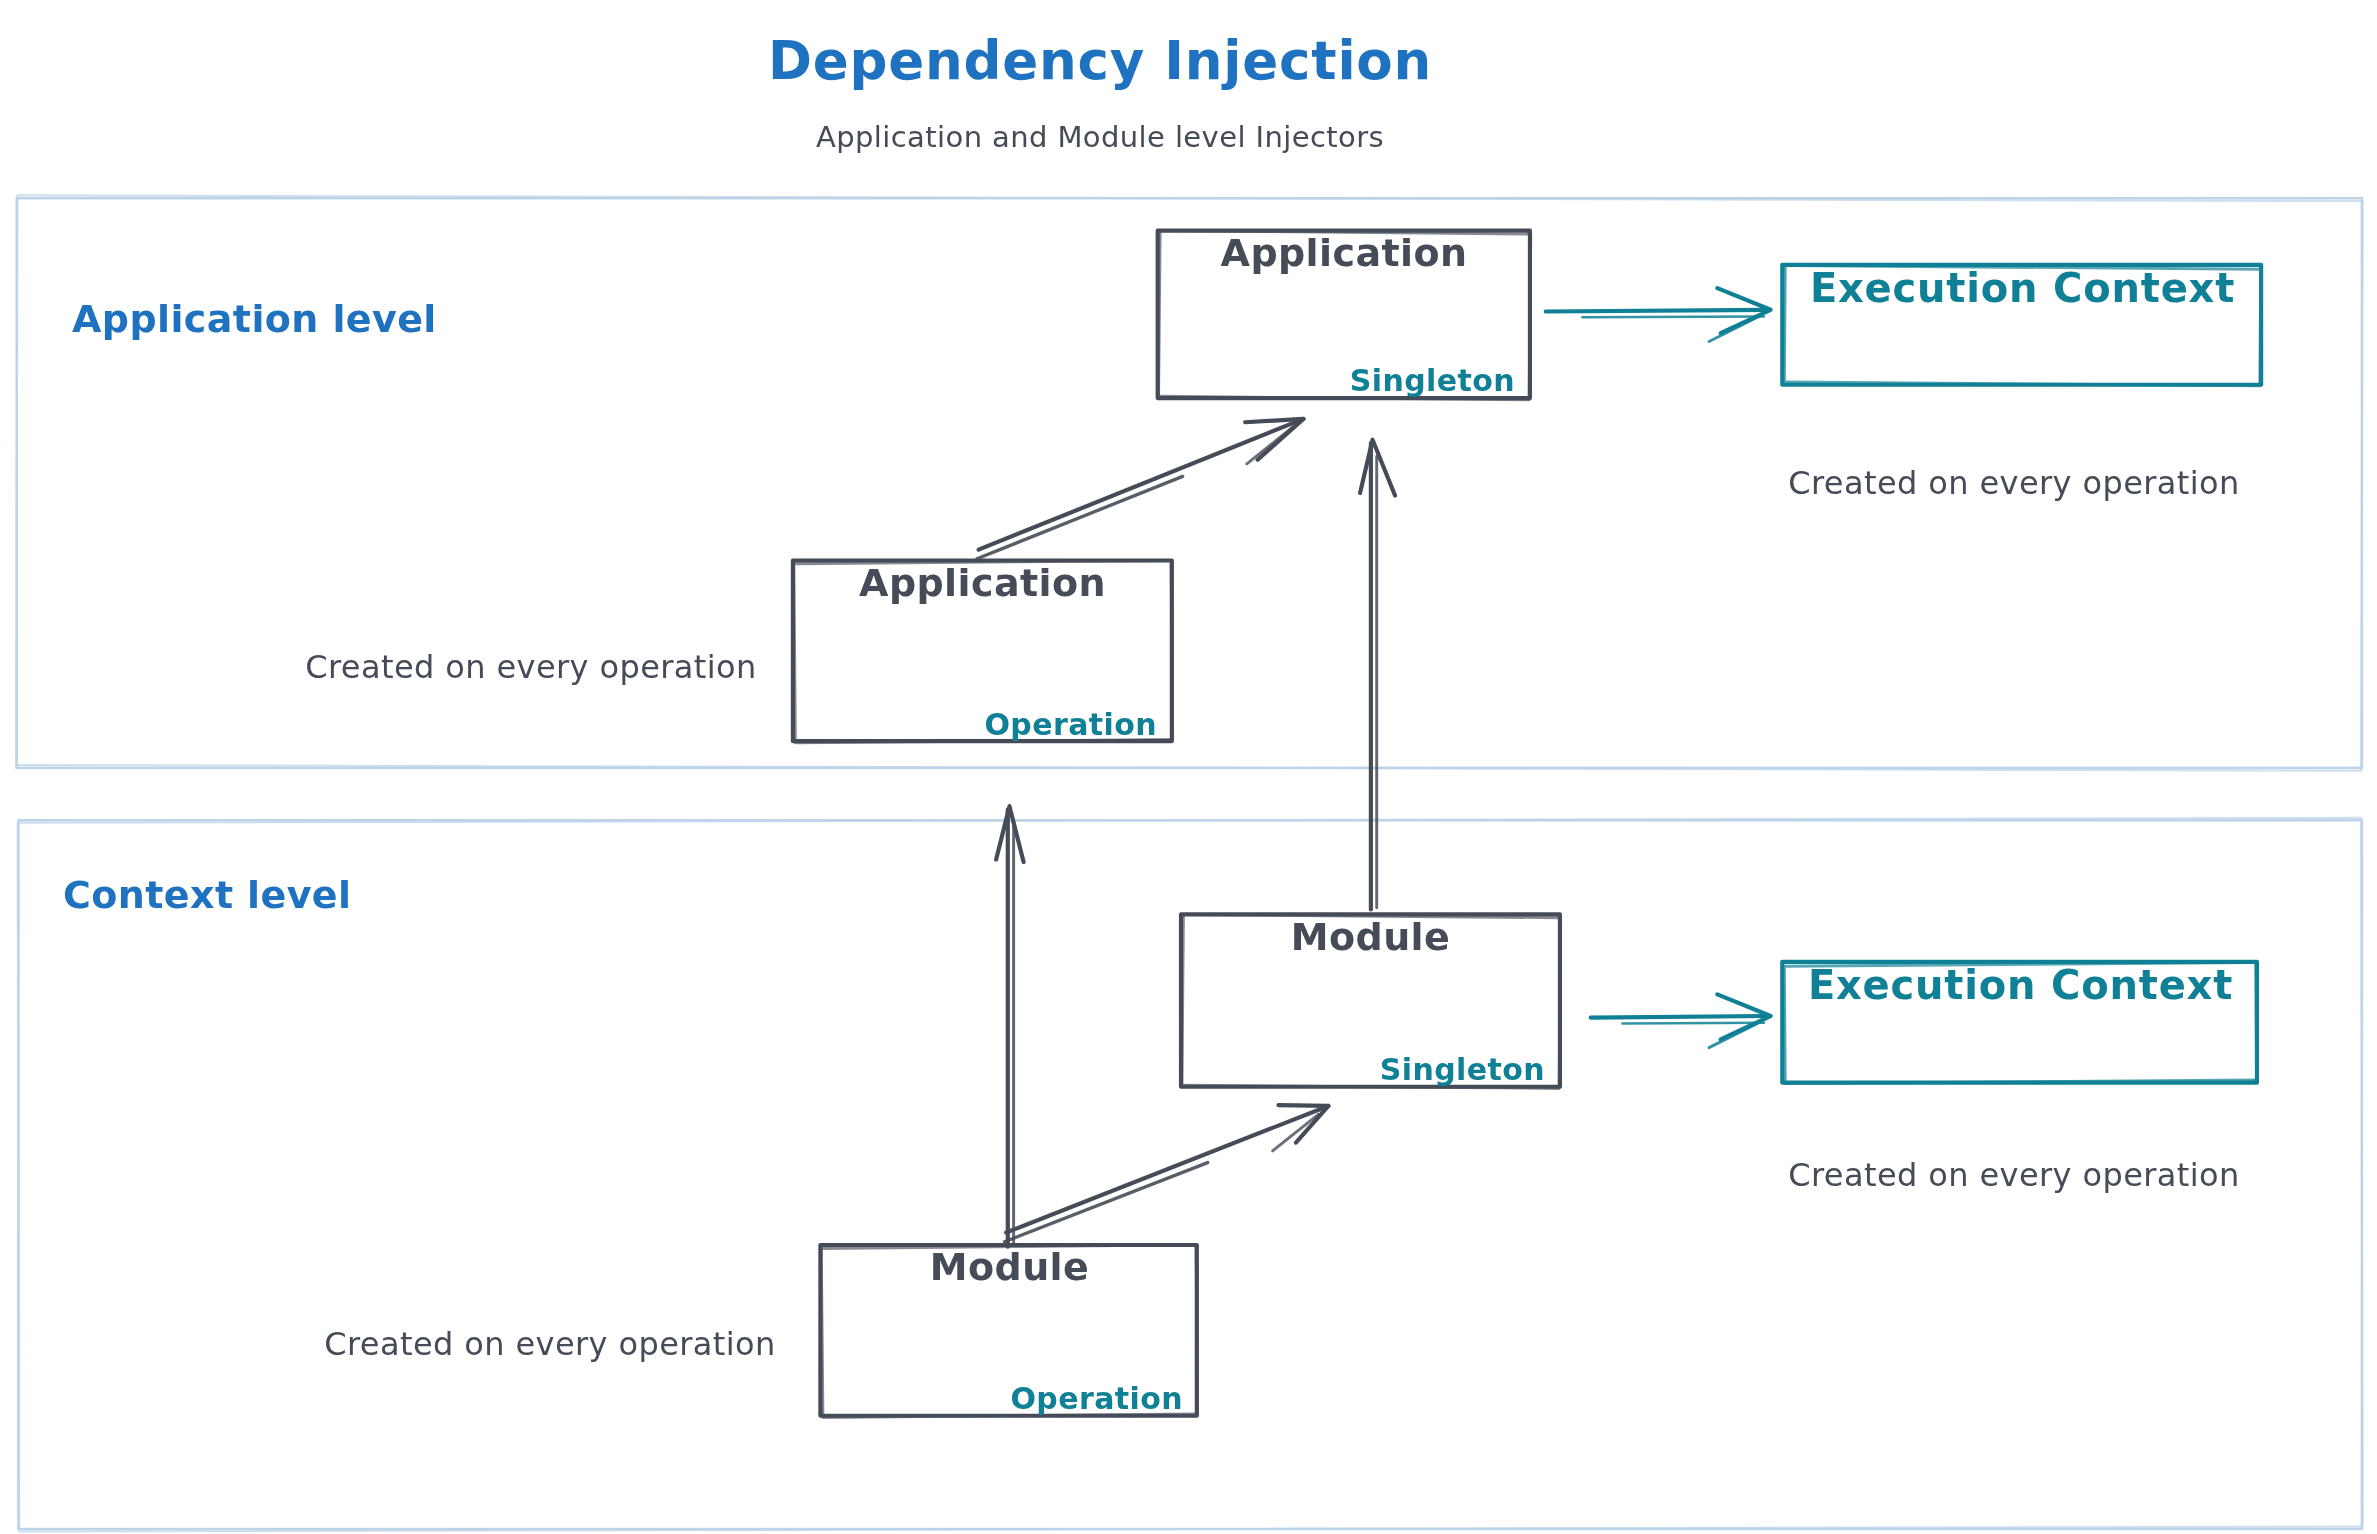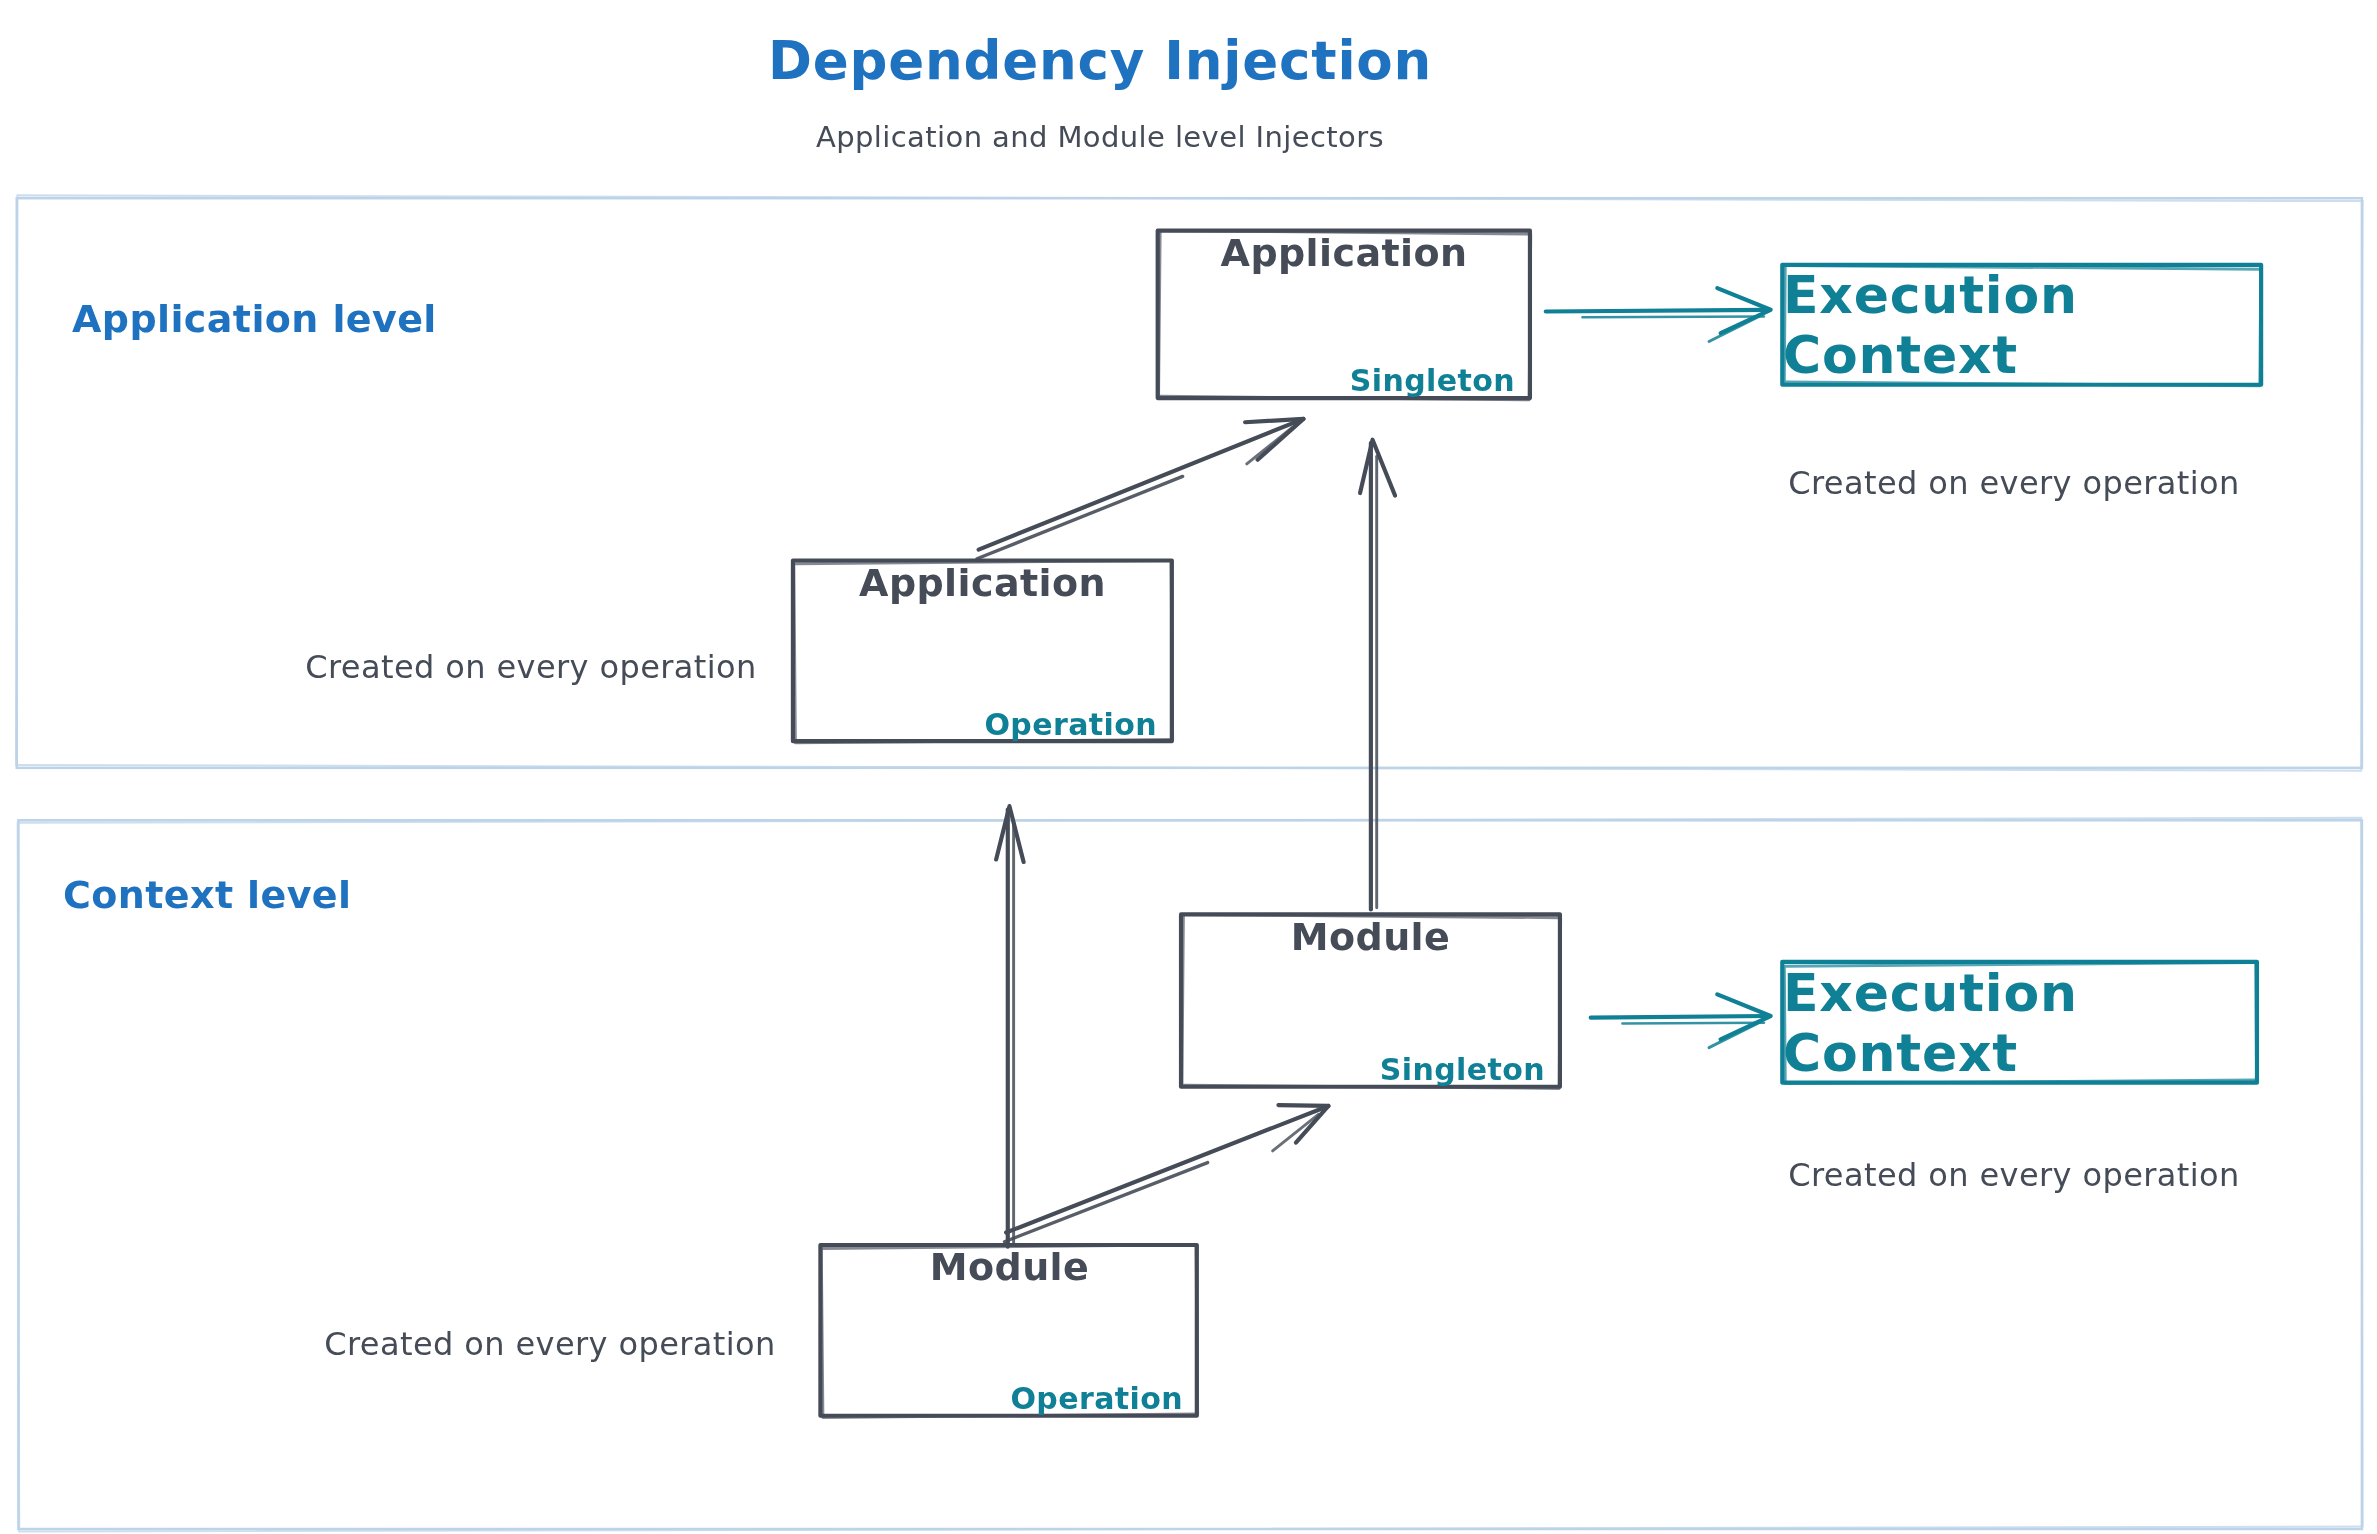--- a/index.html
+++ b/index.html
@@ -39,22 +39,22 @@
   .node .node-scope {
     position: absolute; right: 15px; bottom: 0;
     font-size: 30px; font-weight: 600; color: #0f8095; letter-spacing: 0.4px;
   }
   .node.app-singleton   { left: 1158px; top: 231px;  width: 372px; height: 167px; }
   .node.app-operation   { left: 793px;  top: 561px;  width: 379px; height: 181px; }
   .node.mod-singleton   { left: 1181px; top: 915px; width: 379px; height: 172px; }
   .node.mod-operation   { left: 821px;  top: 1245px; width: 377px; height: 171px; }
 
   .exec {
-    position: absolute; display: flex; align-items: center; justify-content: center;
-    font-size: 52px; font-weight: 600; color: #0f8095; letter-spacing: 0.8px;
+    position: absolute; display: flex; justify-content: center;
+    font-size: 40px; font-weight: 600; color: #0f8095; letter-spacing: 0.8px;
   }
   .exec.exec-app { left: 1783px; top: 265px;  width: 479px; height: 120px; }
   .exec.exec-mod { left: 1783px; top: 962px; width: 475px; height: 121px; }
 
   .caption {
     position: absolute; width: 500px; text-align: center;
     font-size: 32px; font-weight: 500; color: #454c57; letter-spacing: 0.4px; margin-top: 17px;
   }
   .caption.left-app  { left: 281px;  top: 631px; }
   .caption.left-mod  { left: 300px;  top: 1308px; }

